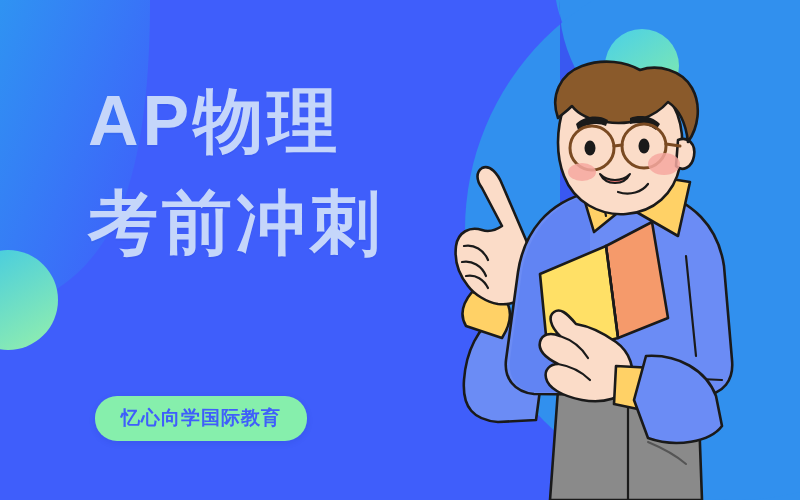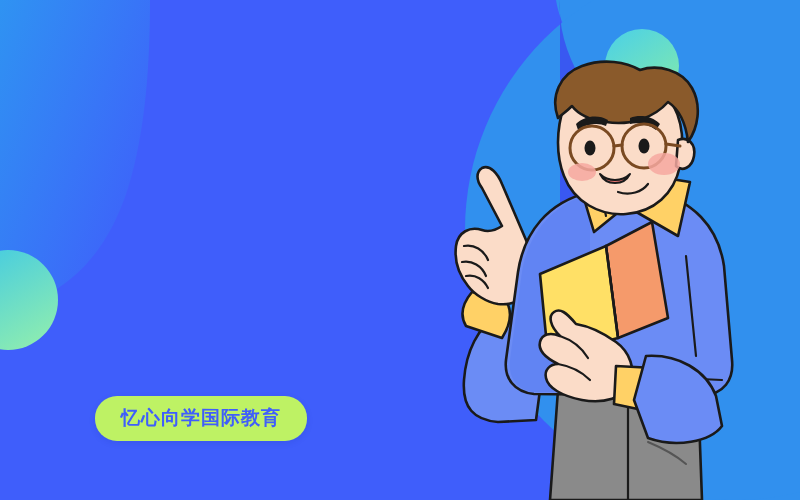--- a/index.html
+++ b/index.html
@@ -36,21 +36,21 @@
     white-space:nowrap;
   }
   .headline .line.l1 { margin-bottom:32px; letter-spacing:4px; }
   .headline .line.l2 { letter-spacing:4px; }
 
   
   .badge {
     position:absolute;
     left:95px; top:396px;
     z-index:20;
-    background:#bef264;
+    background:#86efac;
     color:#3f5efb;
     border-radius:22px;
     padding:9px 26px 10px 26px;
     font-size:19px;
     font-weight:bold;
     letter-spacing:1px;
     white-space:nowrap;
     box-shadow:0 2px 6px rgba(20,40,140,.12);
   }
 
@@ -93,20 +93,24 @@
     <path fill="#3a55f0" d="M560,0 C556,60 600,110 640,160 C690,222 706,300 690,360
              L560,360 Z" opacity="0.95"></path>
 
     <path fill="url(#gradBlobTL)" d="M0,0 L150,0 C150,60 146,130 128,188 C106,258 62,300 0,310 Z"></path>
 
     <circle cx="642" cy="66" r="37" fill="url(#gradCircleTR)"></circle>
 
     <circle cx="8" cy="300" r="50" fill="url(#gradCircleL)"></circle>
   </svg>
 
+  <div class="headline">
+    <span class="line l1">AP物理</span>
+    <span class="line l2">考前冲刺</span>
+  </div>
 
   <div class="badge">忆心向学国际教育</div>
 
   <svg class="figure-svg" viewBox="0 0 360 440">
     <g stroke="#1a1a1a" stroke-width="2.6" stroke-linejoin="round" stroke-linecap="round">
 
       <path fill="#8a8a8a" d="M118,330 L258,330 L262,440 L110,440 Z"></path>
       <path fill="none" stroke="#1a1a1a" stroke-width="2.2" d="M188,336 L188,440"></path>
       <path fill="none" stroke="#555" stroke-width="2" d="M208,382 Q232,392 246,404"></path>
 

